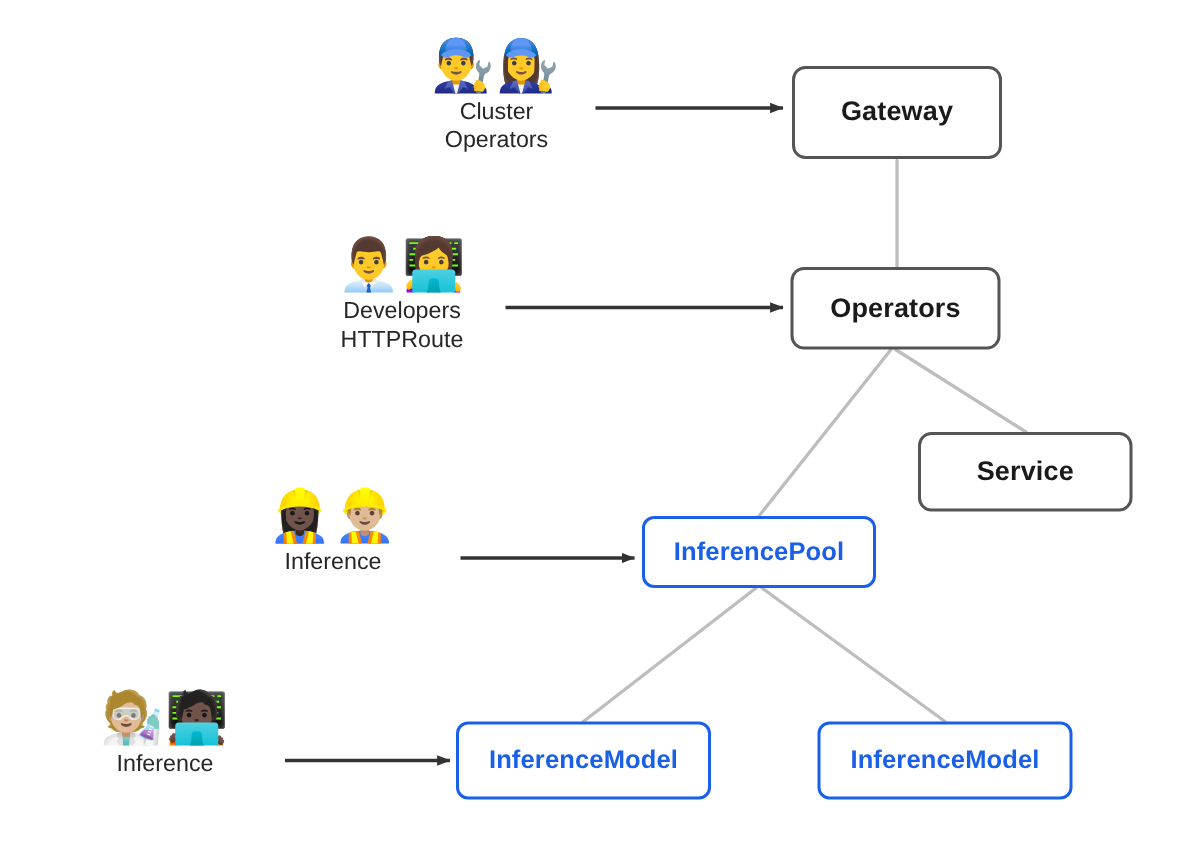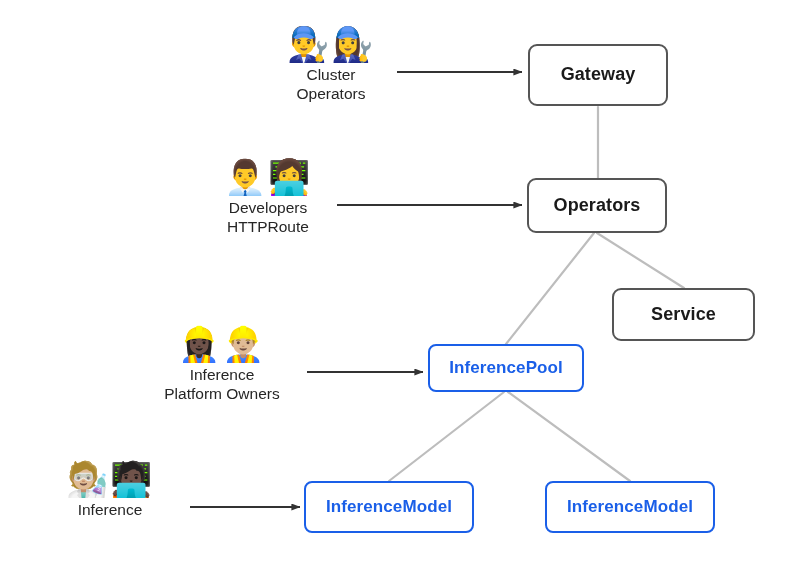--- a/index.html
+++ b/index.html
@@ -123,21 +123,20 @@
     <div class="persona-caption">
       <div>Developers</div>
       <div>HTTPRoute</div>
     </div>
   </div>
 
   <div class="persona" style="left:122px; top:327px;">
     <div class="persona-emojis">👷🏿‍♀️👷🏼‍♂️</div>
     <div class="persona-caption">
       <div>Inference</div>
-      <div>Platform Owners</div>
     </div>
   </div>
 
   <div class="persona" style="left:10px; top:462px;">
     <div class="persona-emojis">🧑🏼‍🔬🧑🏿‍💻</div>
     <div class="persona-caption">
       <div>Inference</div>
     </div>
   </div>
 

